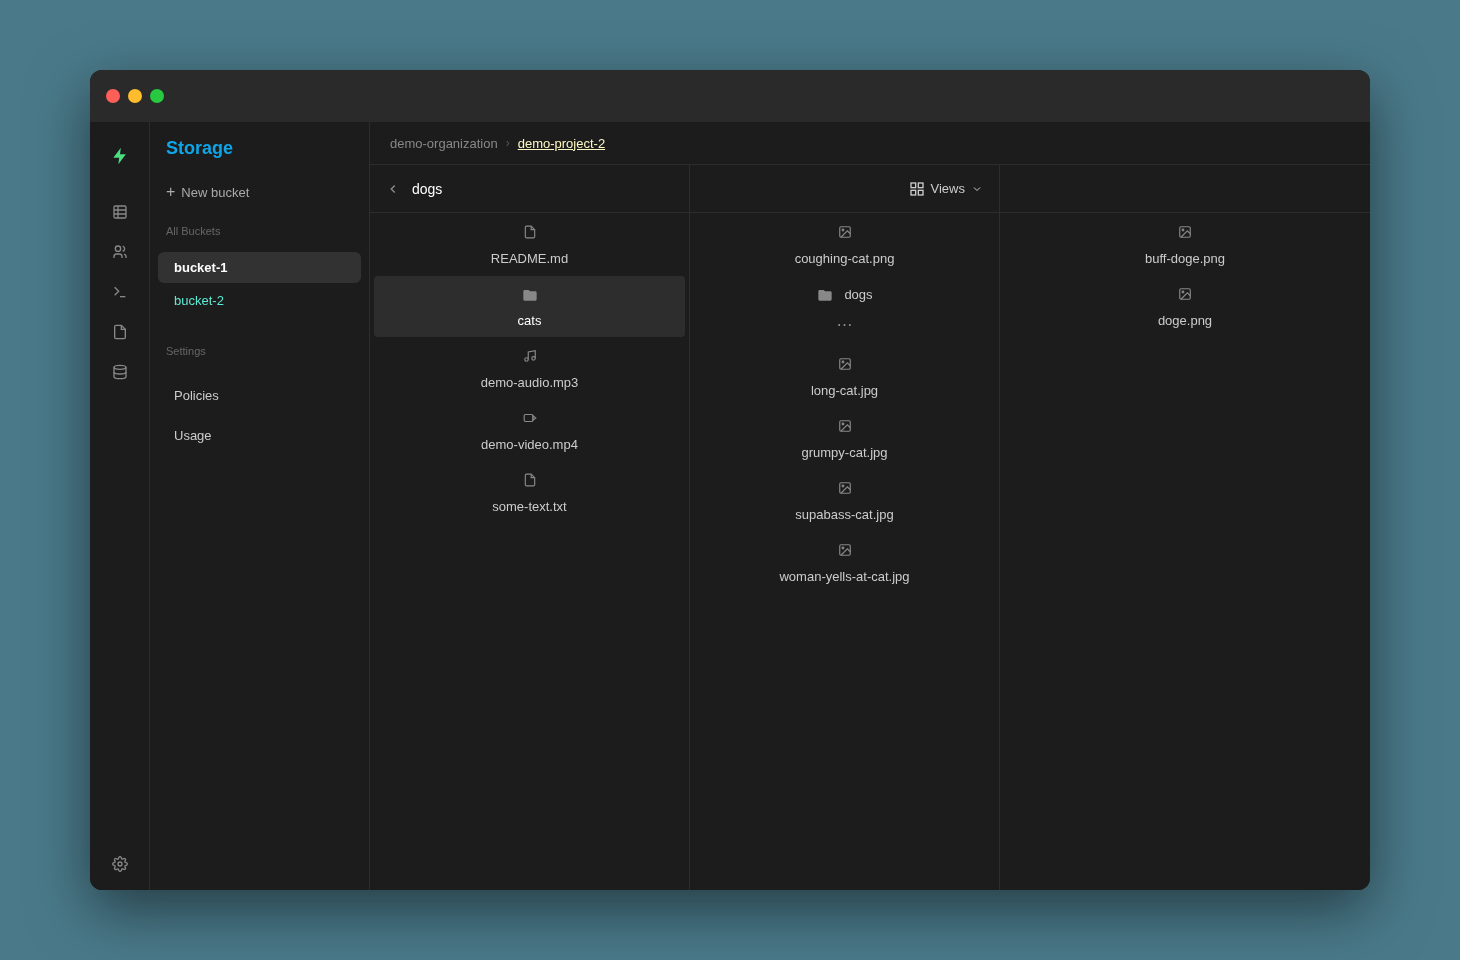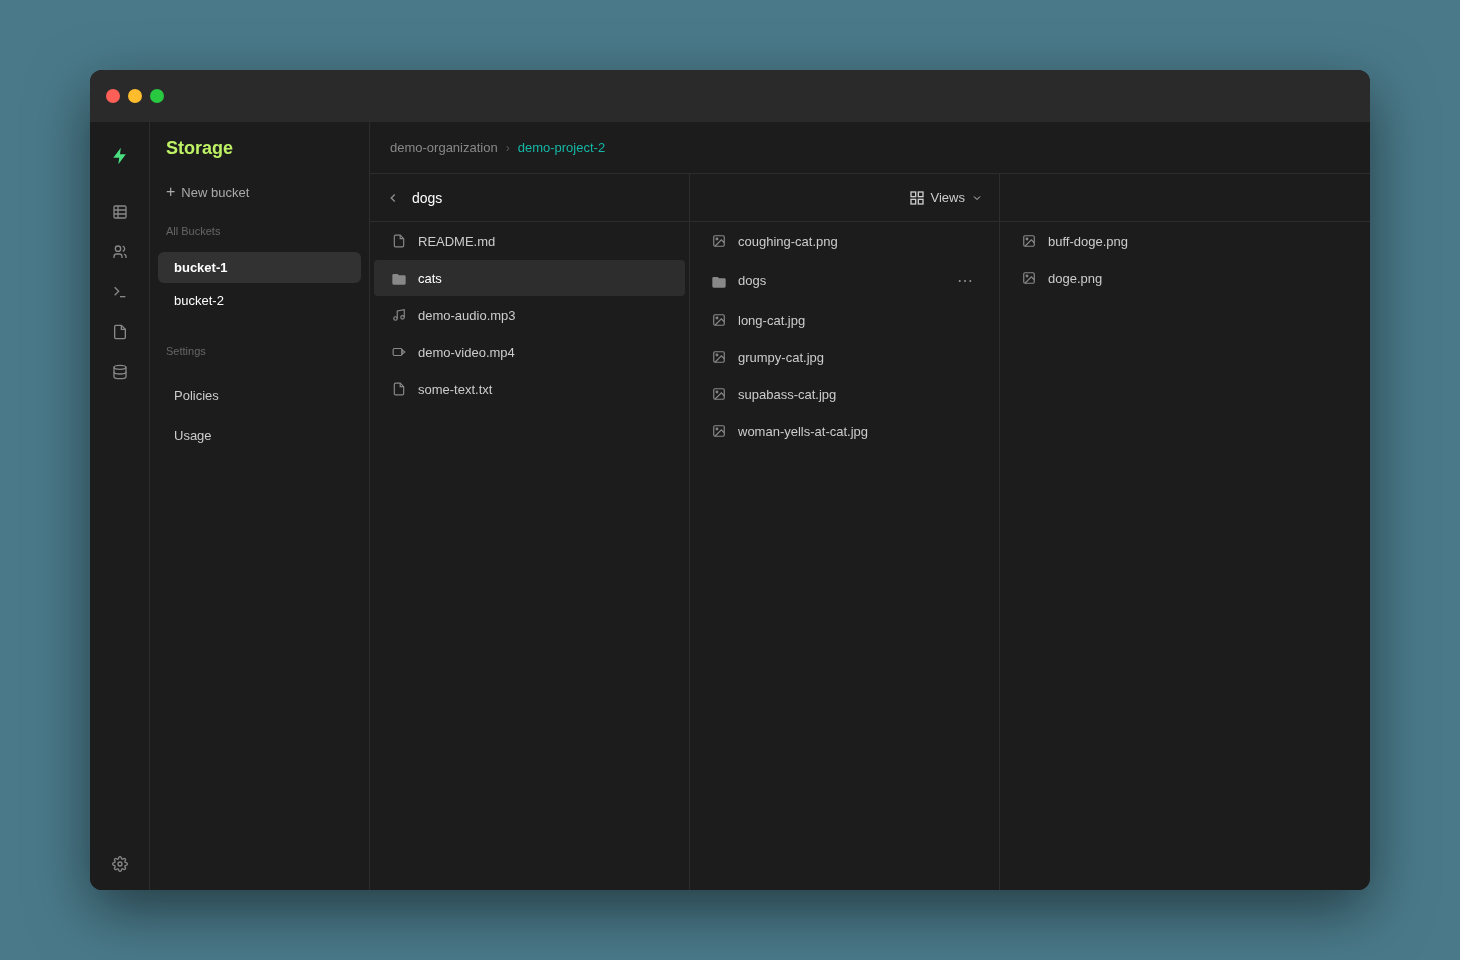--- a/index.html
+++ b/index.html
@@ -87,21 +87,21 @@
       padding: 16px 0;
     }
     .left-panel-header {
       padding: 0 16px 16px;
       display: flex;
       align-items: center;
     }
     .left-panel-title {
       font-size: 18px;
       font-weight: 600;
-      color: #bef264;
+      color: #0ea5e9;
     }
     .new-bucket-btn {
       display: flex;
       align-items: center;
       gap: 6px;
       color: #aaa;
       font-size: 13px;
       padding: 8px 16px;
       cursor: pointer;
       margin-bottom: 8px;
@@ -109,21 +109,21 @@
     .section-label {
       font-size: 11px;
       color: #666;
       padding: 8px 16px 14px;
       text-transform: none;
       font-weight: 400;
     }
     .bucket-item {
       padding: 8px 16px;
       font-size: 13px;
-      color: #ffffff;
+      color: #5eead4;
       cursor: pointer;
       border-radius: 6px;
       margin: 1px 8px;
     }
     .bucket-item.active {
       background: #323232;
       color: #fff;
       font-weight: bold;
     }
     .settings-section {
@@ -140,37 +140,37 @@
 
     
     .main-content {
       flex: 1;
       display: flex;
       flex-direction: column;
       overflow: hidden;
       background: #1c1c1c;
     }
     .breadcrumb-bar {
-      height: 52px;
+      height: 43px;
       border-bottom: 1px solid #2d2d2d;
       display: flex;
       align-items: center;
       padding: 0 20px;
       gap: 8px;
       flex-shrink: 0;
     }
     .breadcrumb-item {
       font-size: 13px;
       color: #888;
     }
     .breadcrumb-sep {
       color: #555;
       font-size: 12px;
     }
-    .breadcrumb-item.active { color: #14b8a6; }
+    .breadcrumb-item.active { color: #fef9c3; text-decoration: underline; }
 
     .file-explorer {
       flex: 1;
       display: flex;
       overflow: hidden;
     }
 
     
     .file-pane {
       width: 320px;
@@ -207,20 +207,21 @@
     .file-item {
       display: flex;
       align-items: center;
       gap: 10px;
       padding: 9px 16px;
       font-size: 13px;
       color: #ccc;
       cursor: pointer;
       border-radius: 4px;
       margin: 1px 4px;
+      flex-direction: column;
     }
     .file-item.active { background: #2d2d2d; color: #fff; }
     .file-icon {
       width: 18px;
       height: 18px;
       display: flex;
       align-items: center;
       justify-content: center;
       color: #888;
       flex-shrink: 0;

